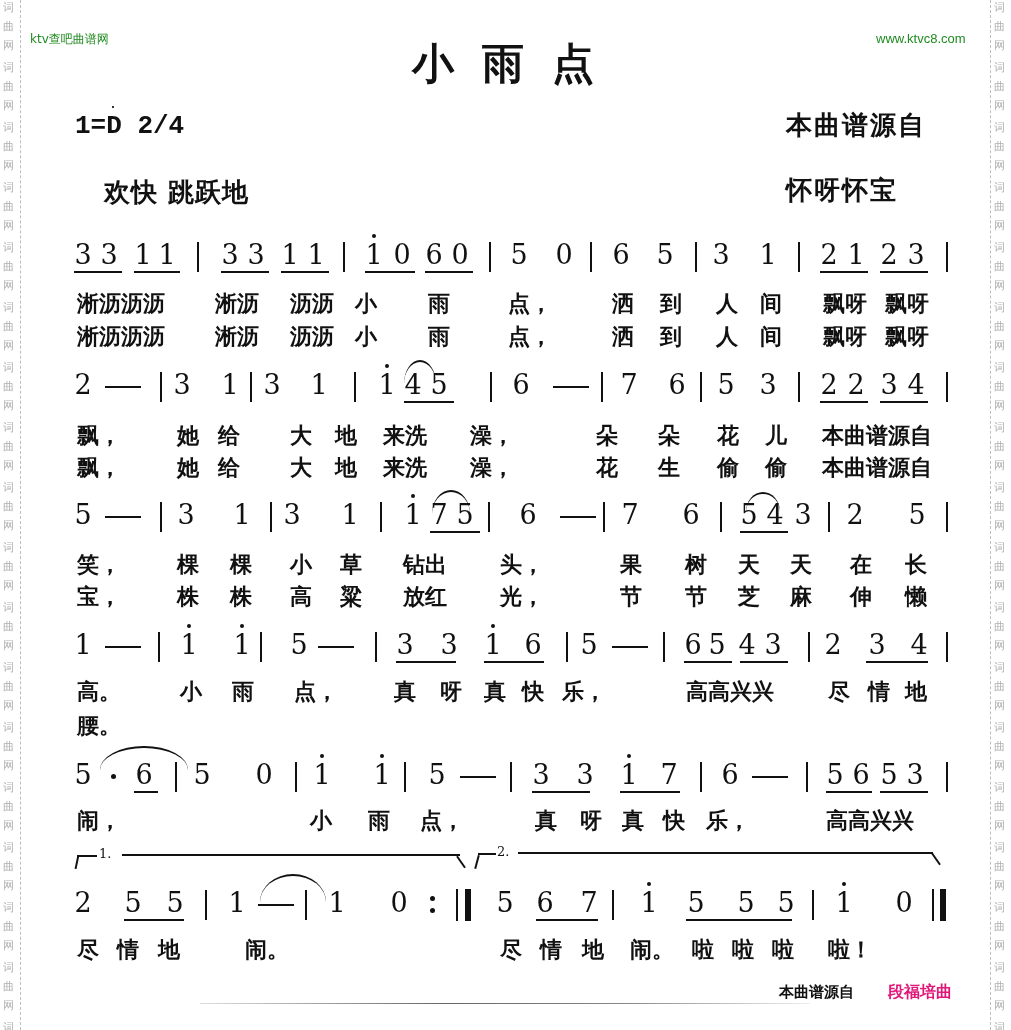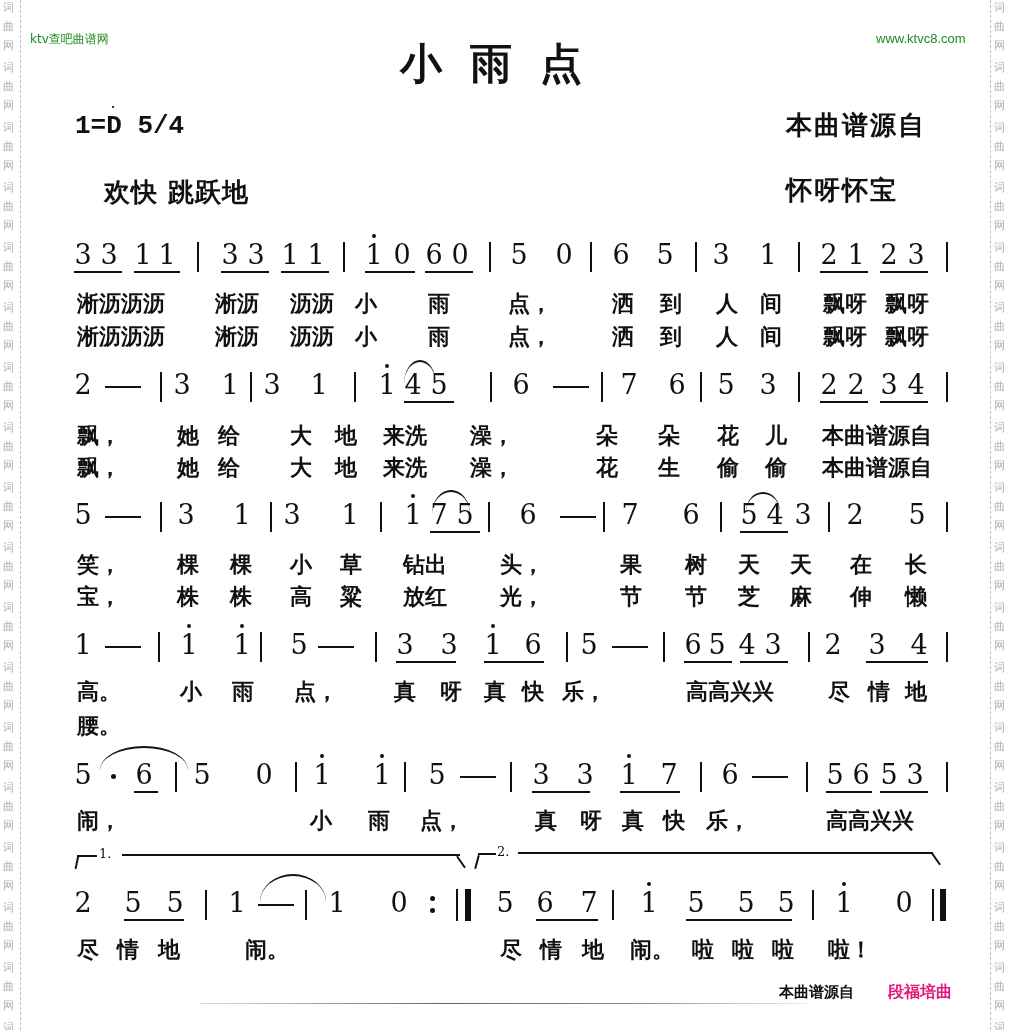--- a/index.html
+++ b/index.html
@@ -7,21 +7,21 @@
          font-family: "DejaVu Serif", "Liberation Serif", serif; color: #111; }
   .wm-col { position: absolute; top: 0; width: 16px; height: 1030px; }
   .wm-col.left { left: 0; border-right: 1px dashed #bdbdbd; width: 20px; }
   .wm-col.right { right: 0; border-left: 1px dashed #bdbdbd; width: 20px; }
   .wm-ch { position: absolute; left: 3px; font-family: "DejaVu Sans", sans-serif;
            font-size: 11px; color: #b0b0b0; line-height: 11px; }
   .site-left { position: absolute; left: 30px; top: 31px; font-family: "DejaVu Sans", sans-serif;
                font-size: 12px; color: #1f8a1f; }
   .site-right { position: absolute; left: 876px; top: 31px; font-family: "Liberation Sans", sans-serif;
                 font-size: 13px; color: #1f8a1f; }
-  .title { position: absolute; left: 400px; top: 36px; font-family: "DejaVu Sans", sans-serif;
+  .title { position: absolute; left: 412px; top: 36px; font-family: "DejaVu Sans", sans-serif;
            font-size: 42px; font-weight: bold; letter-spacing: 28px; color: #111; }
   .key { position: absolute; left: 75px; top: 111px; font-family: "Liberation Mono", monospace;
          font-size: 26px; font-weight: bold; }
   .key-dot { position: absolute; left: 112px; top: 106px; width: 2px; height: 2px; background:#333; }
   .tempo { position: absolute; left: 104px; top: 175px; font-family: "DejaVu Sans", sans-serif;
            font-size: 26px; font-weight: bold; letter-spacing: 1px; }
   .credit { position: absolute; left: 786px; font-family: "DejaVu Sans", sans-serif;
             font-size: 26px; font-weight: bold; letter-spacing: 2px; }
   .note { position: absolute; font-family: "DejaVu Serif", serif; font-size: 27px;
           line-height: 30px; width: 22px; text-align: center; color: #111; }
@@ -157,21 +157,21 @@
     <span class="wm-ch" style="top: 981px;">曲</span>
     <span class="wm-ch" style="top: 1000px;">网</span>
     <span class="wm-ch" style="top: 1022px;">词</span>
   </div>
 
 <div class="site-left">ktv查吧曲谱网</div>
 <div class="site-right">www.ktvc8.com</div>
 
 <div class="title">小雨点</div>
 <div class="key-dot"></div>
-<div class="key">1=D 5/4</div>
+<div class="key">1=D 2/4</div>
 <div class="tempo">欢快 跳跃地</div>
 <div class="credit" style="top:108px">本曲谱源自</div>
 <div class="credit" style="top:173px">怀呀怀宝</div>
 
 <div id="score">
     <div class="note" style="left: 72px; top: 240px;">3</div>
     <div class="note" style="left: 98px; top: 240px;">3</div>
     <div class="note" style="left: 132px; top: 240px;">1</div>
     <div class="note" style="left: 156px; top: 240px;">1</div>
     <div class="note" style="left: 219px; top: 240px;">3</div>

